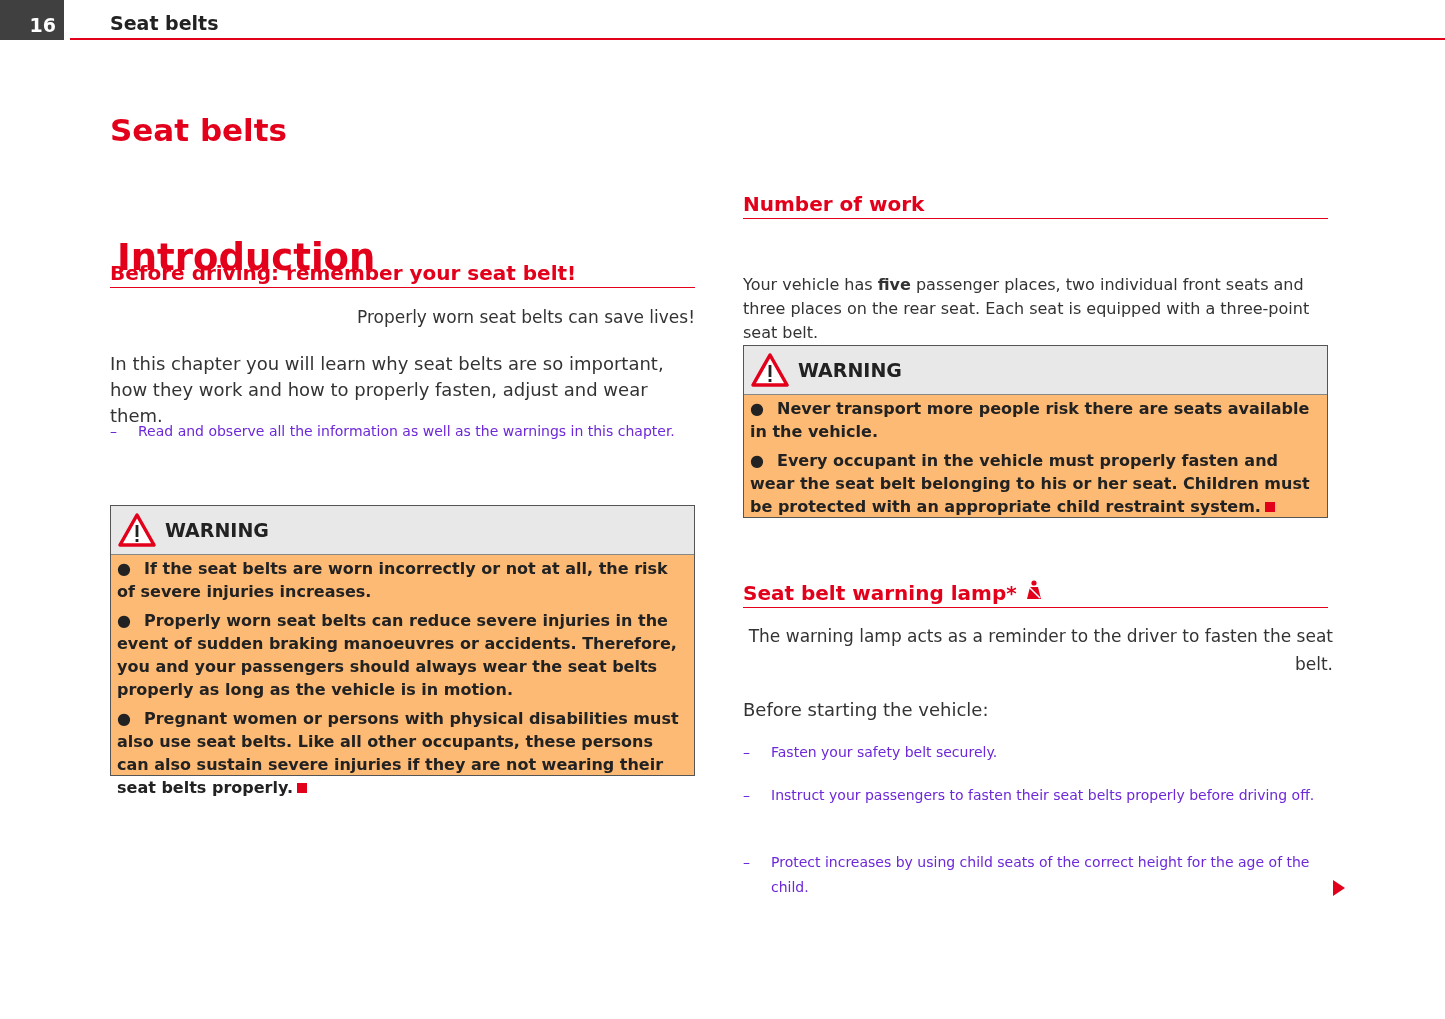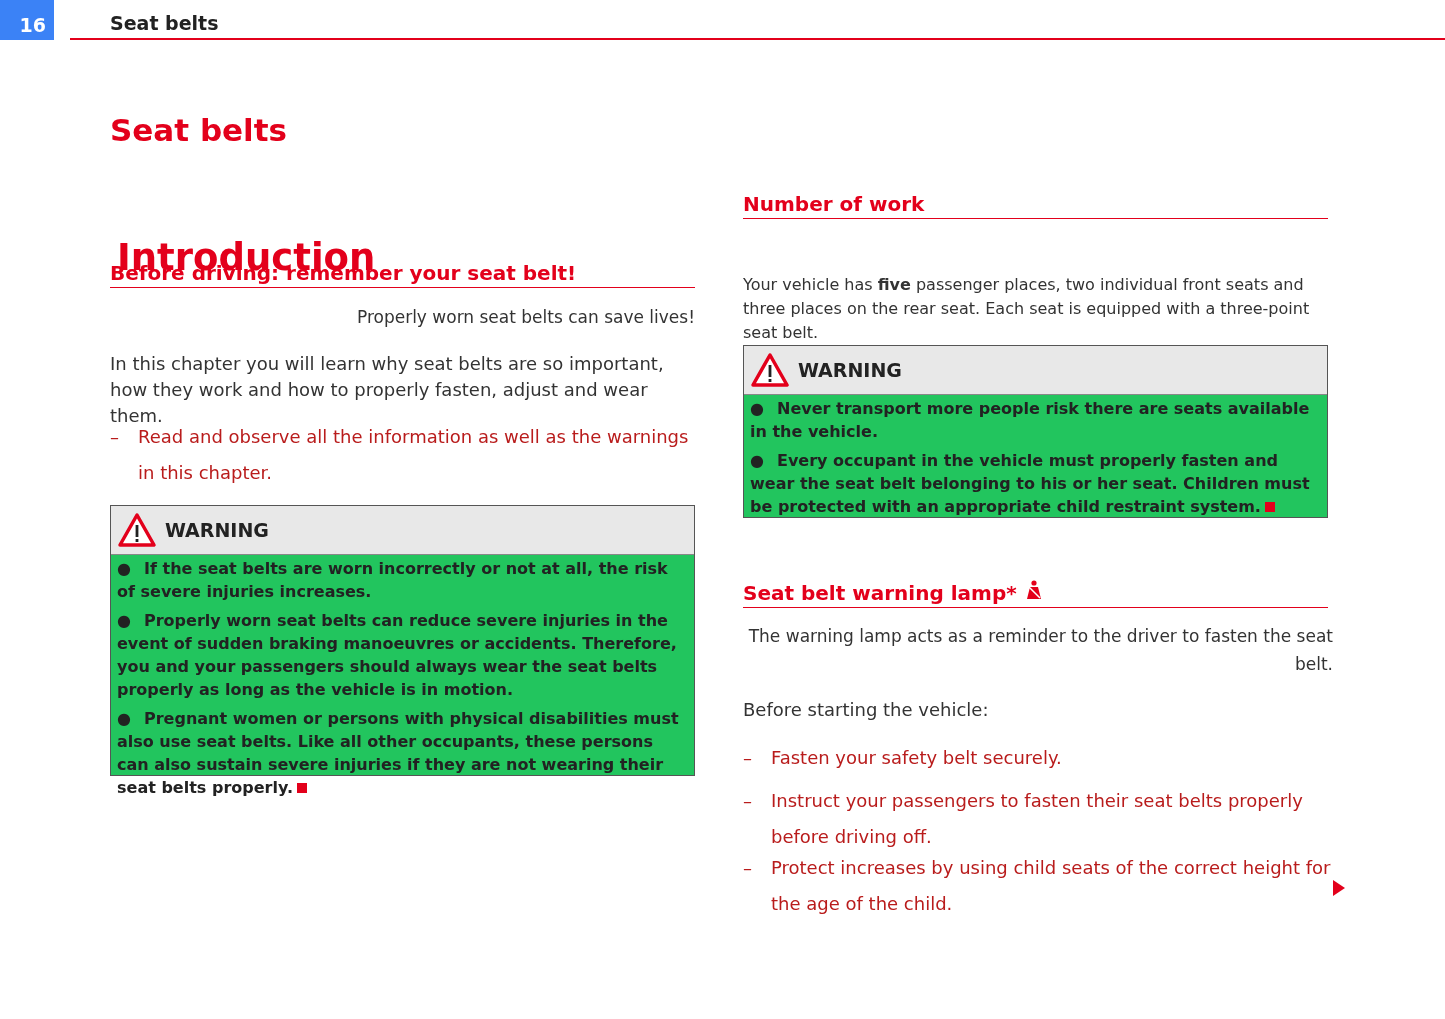--- a/index.html
+++ b/index.html
@@ -1,31 +1,31 @@
 <!DOCTYPE html>
 <html><head>
 <meta charset="utf-8">
 <style>
   html, body { margin:0; padding:0; background:#fff; }
   body { width:1445px; height:1019px; position:relative; overflow:hidden;
          font-family:"DejaVu Sans", sans-serif; color:#333; }
-  .hdr-num { position:absolute; left:0; top:0; width:54px; height:40px; background:#3b82f6;
+  .hdr-num { position:absolute; left:0; top:0; width:64px; height:40px; background:#404040;
              color:#fff; font-weight:bold; font-size:19px; text-align:right; box-sizing:border-box;
              padding-right:8px; line-height:50px; }
   .hdr-title { position:absolute; left:110px; top:12px; font-weight:bold; font-size:19px; color:#222; }
   .hdr-line { position:absolute; left:70px; top:38px; right:0; height:2px; background:#e3001b; }
   .h1 { position:absolute; left:110px; top:112px; font-size:31px; font-weight:bold; color:#e3001b; }
   .h2 { position:absolute; left:117px; top:188px; font-size:37px; font-weight:bold; color:#e3001b;margin-top:48px; }
   .sect { position:absolute; font-weight:bold; font-size:20px; color:#e3001b;
           border-bottom:1.5px solid #e3001b; padding-bottom:2px; }
   .p { position:absolute; font-size:18px; line-height:26px; color:#333; }
   .it { font-size:17px;text-align:right; }
-  .dash { position:absolute; font-size:18px; line-height:36px; color:#b91c1c; padding-left:28px; }
+  .dash { position:absolute; font-size:14px; line-height:25px; color:#6d28d9; padding-left:28px; }
   .dash::before { content:"–"; position:absolute; left:0; }
-  .warn { position:absolute; border:1px solid #555; box-sizing:border-box; background:#22c55e; }
+  .warn { position:absolute; border:1px solid #555; box-sizing:border-box; background:#fdba74; }
   .warn-head { background:#e8e8e8; border-bottom:1px solid #888; height:48px; display:flex;
                align-items:center; padding-left:6px; }
   .warn-title { font-weight:bold; font-size:19px; color:#222; margin-left:8px; }
   .warn-body { padding:2px 6px 4px 6px; font-weight:bold; font-size:16px; line-height:23px; color:#222; }
   .warn-item { margin-bottom:6px; }
   .bullet { display:inline-block; width:27px; }
   .endsq { display:inline-block; width:10px; height:10px; background:#e3001b; margin-left:4px; }
   .next-arrow { position:absolute; left:1333px; top:880px; width:0; height:0;
                 border-top:8px solid transparent; border-bottom:8px solid transparent;
                 border-left:12px solid #e3001b; }

